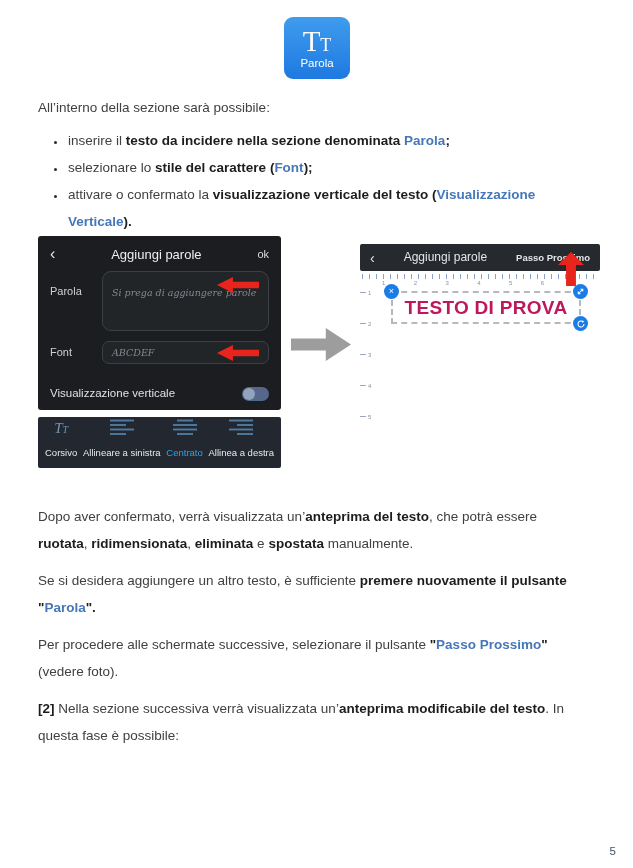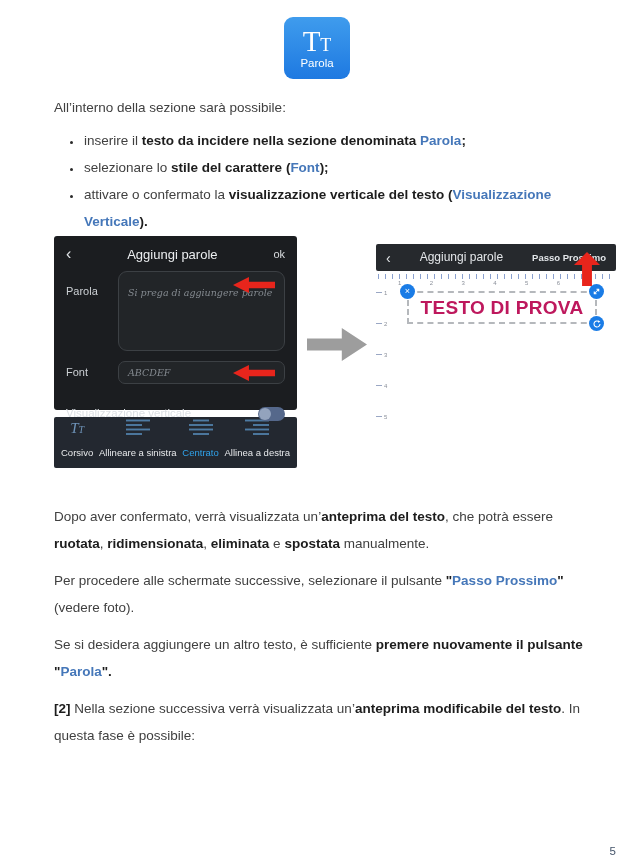--- a/index.html
+++ b/index.html
@@ -21,21 +21,21 @@
   
   .app-icon{position:absolute;left:284px;top:17px;width:66px;height:62px;border-radius:9px;
             background:linear-gradient(180deg,#3f9ced,#1e79e1);
             display:flex;flex-direction:column;align-items:center;justify-content:center;}
   .app-icon .tt{display:flex;align-items:baseline;color:#fff;font-family:"Liberation Serif",serif;line-height:1;}
   .app-icon .t-big{font-size:29px;}
   .app-icon .t-small{font-size:18px;}
   .app-icon .lbl{color:#fff;font-size:11.5px;margin-top:1px;}
 
   
-  .content{position:absolute;left:54px;top:94px;width:540px;font-size:13.5px;line-height:27px;}
+  .content{position:absolute;left:38px;top:94px;width:540px;font-size:13.5px;line-height:27px;}
   .content p{margin:0 0 10px;}
   p.intro{margin-bottom:0;}
   ul.blist{margin:6px 0 0;padding-left:29px;}
   ul.blist2{margin:6px 0 0;padding-left:29px;}
   ul li{padding-left:1px;}
   ul li::marker{font-size:0.78em;color:#2a2a2a;}
   p.p-align{margin:3px 0 0;}
   .seg-n{font-weight:normal;}
   .seg-b{font-weight:bold;color:var(--dark);}
   .seg-bb{font-weight:bold;color:var(--blue);}
@@ -46,21 +46,21 @@
 
   
   .lshot{position:absolute;left:0;top:0;width:243px;}
   .panel{background:var(--panel);border-radius:3px;padding:8px 12px 0;height:174px;box-sizing:border-box;}
   .panel-header{display:flex;align-items:center;color:#e9ebed;height:20px;}
   .back{font-size:16px;line-height:1;color:#dfe3e6;}
   .ptitle{flex:1;text-align:center;font-size:13px;color:#eceef0;}
   .ok{font-size:11px;color:#d9dcdf;}
   .prow{display:flex;margin-top:7px;}
   .plabel{width:52px;font-size:11px;color:#ccd0d4;padding-top:7px;}
-  .textarea{flex:1;height:80px;border:1px solid var(--inputbrd);border-radius:9px;background:var(--inputbg);
+  .textarea{flex:1;height:60px;border:1px solid var(--inputbrd);border-radius:9px;background:var(--inputbg);
             padding:6px 9px;position:relative;box-sizing:border-box;}
   .script{font-family:"DejaVu Serif",serif;font-style:italic;font-size:9.5px;color:#83898f;}
   .arrow-left{position:absolute;width:42px;height:16px;background:var(--red);
               clip-path:polygon(0 50%,38% 0,38% 30%,100% 30%,100% 70%,38% 70%,38% 100%);}
   .a1{right:9px;top:5px;}
   .a2{right:9px;top:3px;}
   .frow{display:flex;margin-top:8px;align-items:center;}
   .flabel{width:52px;font-size:11px;color:#ccd0d4;}
   .finput{flex:1;height:23px;border:1px solid var(--inputbrd);border-radius:7px;background:var(--inputbg);
           padding:0 9px;position:relative;display:flex;align-items:center;box-sizing:border-box;}
@@ -265,20 +265,20 @@
                 <path d="M7.6 1.6 L10 3.4 L7.2 4.4 Z" fill="#fff"></path>
               </svg>
           </div>
         </div>
 
         <div class="uparrow"></div>
       </div>
     </div>
 
     <p><span class="seg-n">Dopo aver confermato, verrà visualizzata un’</span><span class="seg-b">anteprima del testo</span><span class="seg-n">, che potrà essere </span><span class="seg-b">ruotata</span><span class="seg-n">, </span><span class="seg-b">ridimensionata</span><span class="seg-n">, </span><span class="seg-b">eliminata</span><span class="seg-n"> e </span><span class="seg-b">spostata</span><span class="seg-n"> manualmente.</span></p>
+    <p><span class="seg-n">Se si desidera aggiungere un altro testo, è sufficiente </span><span class="seg-b">premere nuovamente il pulsante "</span><span class="seg-bb">Parola</span><span class="seg-b">".</span></p>
     <p><span class="seg-n">Per procedere alle schermate successive, selezionare il pulsante </span><span class="seg-b">"</span><span class="seg-bb">Passo Prossimo</span><span class="seg-b">"</span><span class="seg-n"> (vedere foto).</span></p>
-    <p><span class="seg-n">Se si desidera aggiungere un altro testo, è sufficiente </span><span class="seg-b">premere nuovamente il pulsante "</span><span class="seg-bb">Parola</span><span class="seg-b">".</span></p>
     <p><span class="seg-b">[2]</span><span class="seg-n"> Nella sezione successiva verrà visualizzata un’</span><span class="seg-b">anteprima modificabile del testo</span><span class="seg-n">. In questa fase è possibile:</span></p>
 
   </div>
 
   <div class="pagenum">5</div>
 </div>
 
 </body></html>

